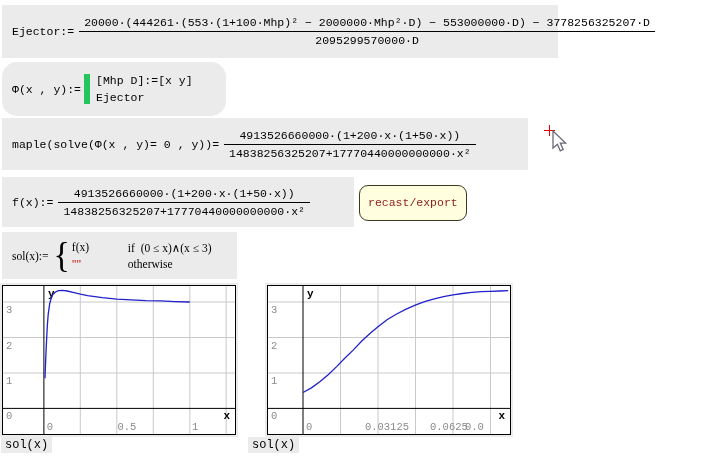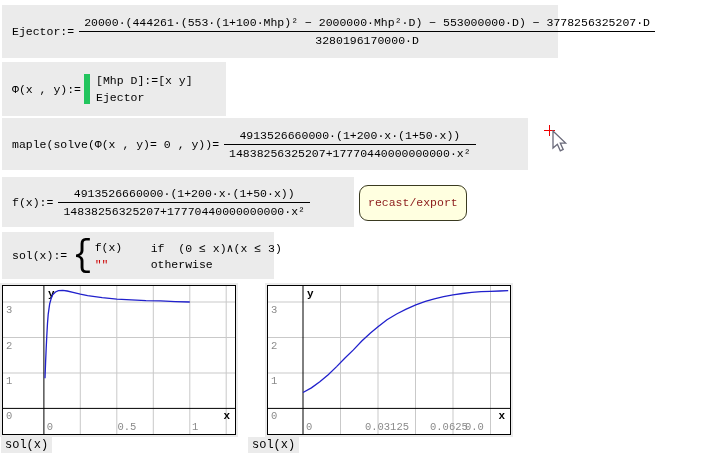--- a/index.html
+++ b/index.html
@@ -32,25 +32,25 @@
 </style>
 </head>
 <body>
 
 <div id="sheet">
 
   <div class="region" style="left:2px;top:5px;width:556px;height:53px;">
     <span class="lhs"><span>Ejector</span><span>:=</span></span>
     <span class="frac">
       <span class="num">20000·(444261·(553·(1+100·Mhp)² − 2000000·Mhp²·D) − 553000000·D) − 3778256325207·D</span>
-      <span class="den">3280196170000·D</span>
+      <span class="den">2095299570000·D</span>
     </span>
   </div>
 
-  <div class="region" style="left:2px;top:62px;width:224px;height:54px;">
+  <div class="region" style="left:2px;top:62px;width:224px;height:54px;border-radius:15px;">
     <span class="lhs"><span>Φ(x , y)</span><span>:=</span></span>
     <span class="prog">
       <span>[Mhp D]:=[x y]</span>
       <span>Ejector</span>
     </span>
   </div>
 
   <div class="region" style="left:2px;top:118px;width:526px;height:52px;">
     <span class="lhs"><span>maple(solve(Φ(x , y)= 0 , y))</span><span>=</span></span>
     <span class="frac">
@@ -62,21 +62,21 @@
   <div class="region" style="left:2px;top:177px;width:352px;height:50px;">
     <span class="lhs"><span>f(x)</span><span>:=</span></span>
     <span class="frac">
       <span class="num">4913526660000·(1+200·x·(1+50·x))</span>
       <span class="den">14838256325207+17770440000000000·x²</span>
     </span>
   </div>
 
   <button class="btn">recast/export</button>
 
-  <div class="region" style="left:2px;top:232px;width:272px;height:47px;">
+  <div class="region" style="left:2px;top:232px;width:235px;height:47px;font-family:Liberation Serif, serif;">
     <span class="lhs"><span>sol(x)</span><span>:=</span></span>
     <span class="brace">{</span>
     <span class="cases">
       <span class="crow"><span class="cval">f(x)</span><span>if  (0 ≤ x)∧(x ≤ 3)</span></span>
       <span class="crow"><span class="cval red">""</span><span>otherwise</span></span>
     </span>
   </div>
 
   <div class="plot-region" style="left:0px;top:283px;">
     <svg width="232" height="148">

